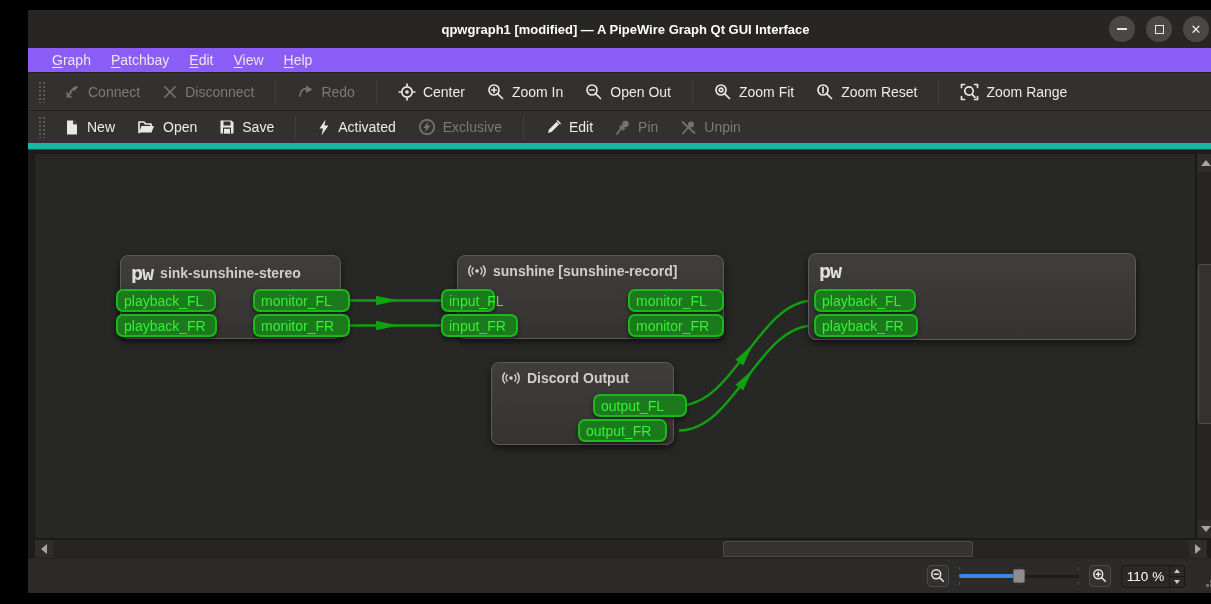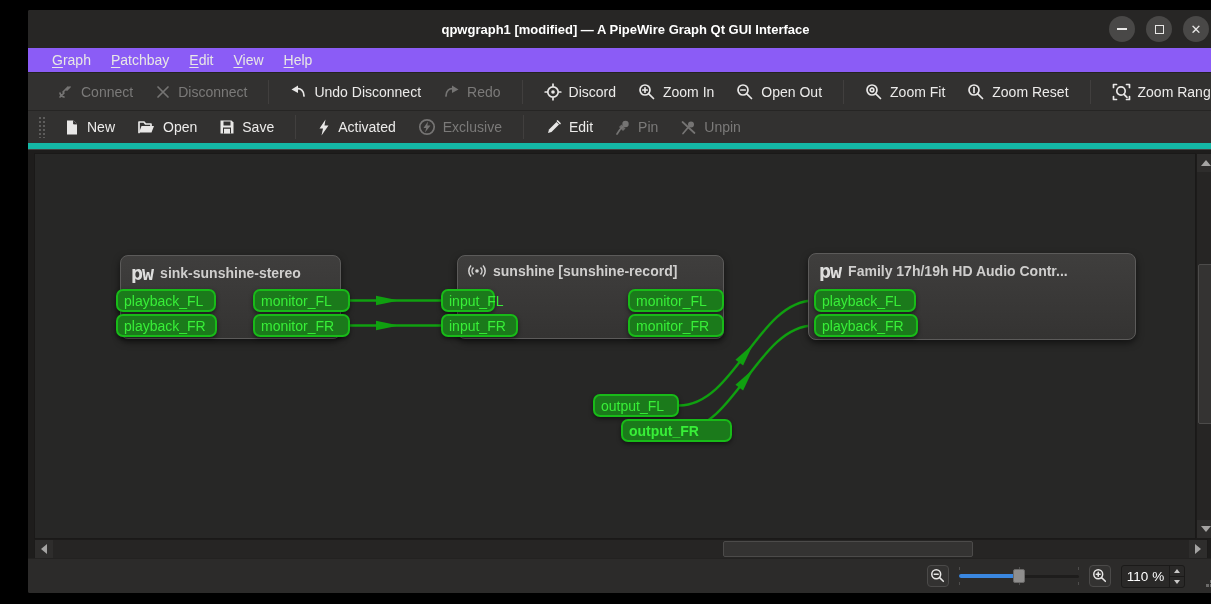--- a/index.html
+++ b/index.html
@@ -152,45 +152,38 @@
 
     <div class="tb-btn disabled">
       <svg width="16" height="16" viewBox="0 0 16 16">
         <path class="ic" d="M3,3 L13,13 M13,3 L3,13" stroke-width="2.6"></path>
       </svg>
       <span>Disconnect</span>
     </div>
 
     <div class="tb-sep"></div>
 
-    <div class="tb-btn">
-      <svg width="17" height="17" viewBox="0 0 17 17">
-        <path class="ic" d="M5.5,6 C11,4.5 14,8 14,13" stroke-width="2"></path>
-        <polygon class="icf" points="1.5,6.5 8,2.5 8,10"></polygon>
-      </svg>
-      <span>Undo Disconnect</span>
-    </div>
 
     <div class="tb-btn disabled">
       <svg width="17" height="17" viewBox="0 0 17 17">
         <path class="ic" d="M11.5,6 C6,4.5 3,8 3,13" stroke-width="2"></path>
         <polygon class="icf" points="15.5,6.5 9,2.5 9,10"></polygon>
       </svg>
       <span>Redo</span>
     </div>
 
     <div class="tb-sep"></div>
 
     <div class="tb-btn">
       <svg width="18" height="18" viewBox="0 0 18 18">
         <circle class="ic" cx="9" cy="9" r="5.2"></circle>
         <circle class="icf" cx="9" cy="9" r="1.8"></circle>
         <path class="ic" d="M9,1.2 L9,3 M9,15 L9,16.8 M1.2,9 L3,9 M15,9 L16.8,9" stroke-width="1.4"></path>
       </svg>
-      <span>Discord</span>
+      <span>Center</span>
     </div>
 
     <div class="tb-btn">
       <svg width="18" height="18" viewBox="0 0 18 18">
         <circle class="ic" cx="7" cy="7" r="5"></circle>
         <path class="ic" d="M10.8,10.8 L15.5,15.5" stroke-width="2.4"></path>
         <path class="ic" d="M7,4.8 L7,9.2 M4.8,7 L9.2,7" stroke-width="1.5"></path>
       </svg>
       <span>Zoom In</span>
     </div>
@@ -340,40 +333,49 @@
             <path d="M5.5,4.5 A5,5 0 0 0 5.5,11.5 M12.5,4.5 A5,5 0 0 1 12.5,11.5" stroke="#d5d4d3" stroke-width="1.5" fill="none"></path>
             <path d="M3,2.5 A8,8 0 0 0 3,13.5 M15,2.5 A8,8 0 0 1 15,13.5" stroke="#d5d4d3" stroke-width="1.5" fill="none"></path>
           </svg>
           <span>sunshine [sunshine-record]</span>
         </div>
       </div>
 
       <div class="node" style="left:773px;top:99px;width:328px;height:87px;">
         <div class="node-title">
           <span class="pw-glyph">pw</span>
-          <span>Family 17h/19h HD Audio Contr...</span>
         </div>
       </div>
 
+      <div class="node" style="left:456px;top:208px;width:183px;height:83px;">
+        <div class="node-title">
+          <svg width="18" height="16" viewBox="0 0 18 16">
+            <circle cx="9" cy="8" r="1.8" fill="#d5d4d3"></circle>
+            <path d="M5.5,4.5 A5,5 0 0 0 5.5,11.5 M12.5,4.5 A5,5 0 0 1 12.5,11.5" stroke="#d5d4d3" stroke-width="1.5" fill="none"></path>
+            <path d="M3,2.5 A8,8 0 0 0 3,13.5 M15,2.5 A8,8 0 0 1 15,13.5" stroke="#d5d4d3" stroke-width="1.5" fill="none"></path>
+          </svg>
+          <span>Discord Output</span>
+        </div>
+      </div>
 
       <div class="port" style="left:81px;top:135px;width:100px;">playback_FL</div>
       <div class="port" style="left:81px;top:160px;width:101px;">playback_FR</div>
       <div class="port out" style="left:218px;top:135px;width:97px;">monitor_FL</div>
       <div class="port out" style="left:218px;top:160px;width:97px;">monitor_FR</div>
 
       <div class="port" style="left:406px;top:135px;width:54px;">input_FL</div>
       <div class="port" style="left:406px;top:160px;width:77px;">input_FR</div>
       <div class="port out" style="left:593px;top:135px;width:96px;">monitor_FL</div>
       <div class="port out" style="left:593px;top:160px;width:96px;">monitor_FR</div>
 
       <div class="port" style="left:779px;top:135px;width:102px;">playback_FL</div>
       <div class="port" style="left:779px;top:160px;width:104px;">playback_FR</div>
 
-      <div class="port out" style="left:558px;top:240px;width:86px;">output_FL</div>
-      <div class="port out" style="left:586px;top:265px;width:111px;font-weight:bold;">output_FR</div>
+      <div class="port out" style="left:558px;top:240px;width:94px;">output_FL</div>
+      <div class="port out" style="left:543px;top:265px;width:89px;">output_FR</div>
     </div>
 
     <div class="vscroll">
       <div class="sb-btn" style="left:0;top:0;">
           <span class="tri tri-up"></span>
         </div>
       <div class="sb-thumb" style="left:1px;top:110px;width:16px;height:160px;"></div>
       <div class="sb-btn" style="left:0;bottom:0;">
           <span class="tri tri-down"></span>
         </div>

